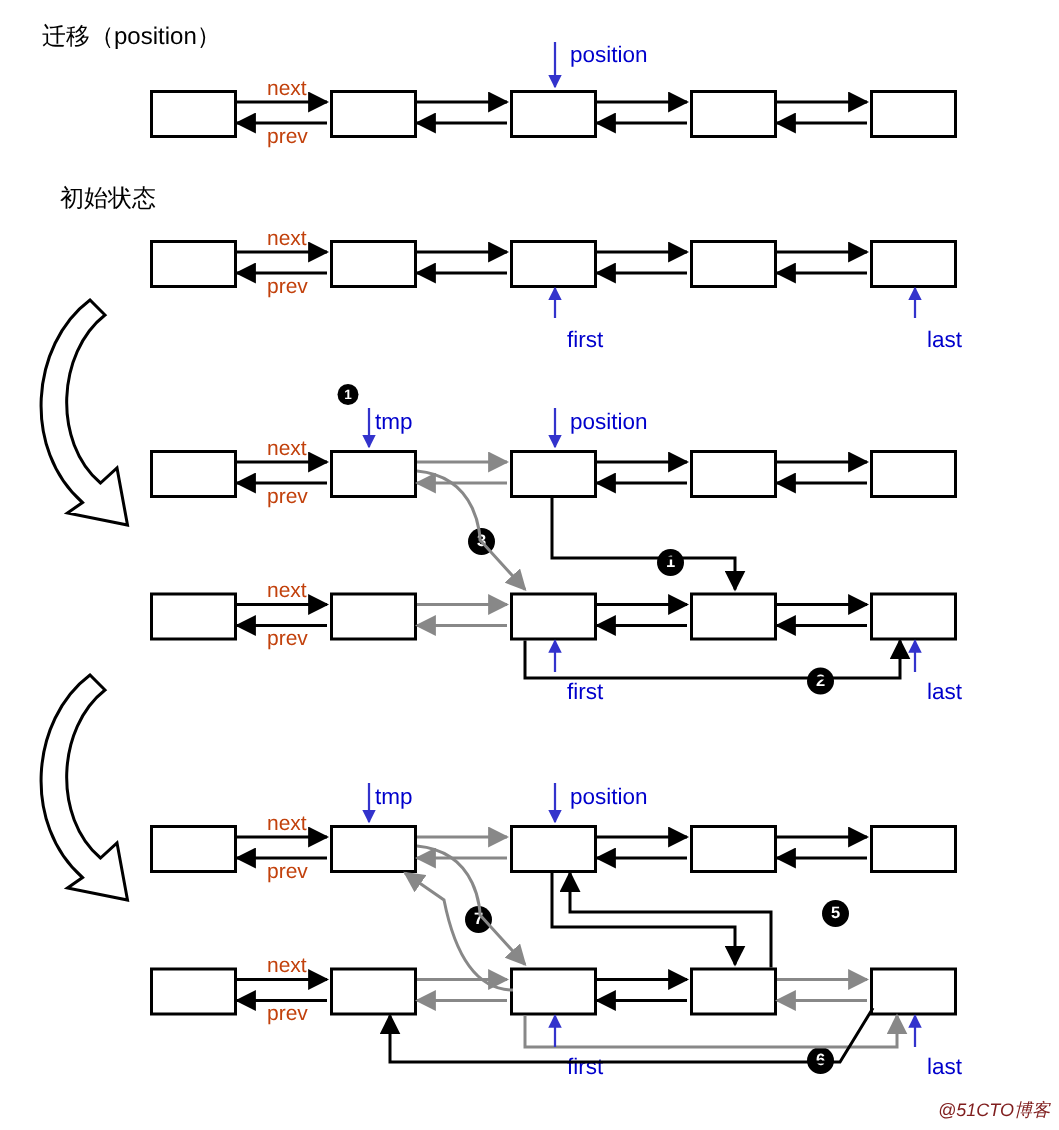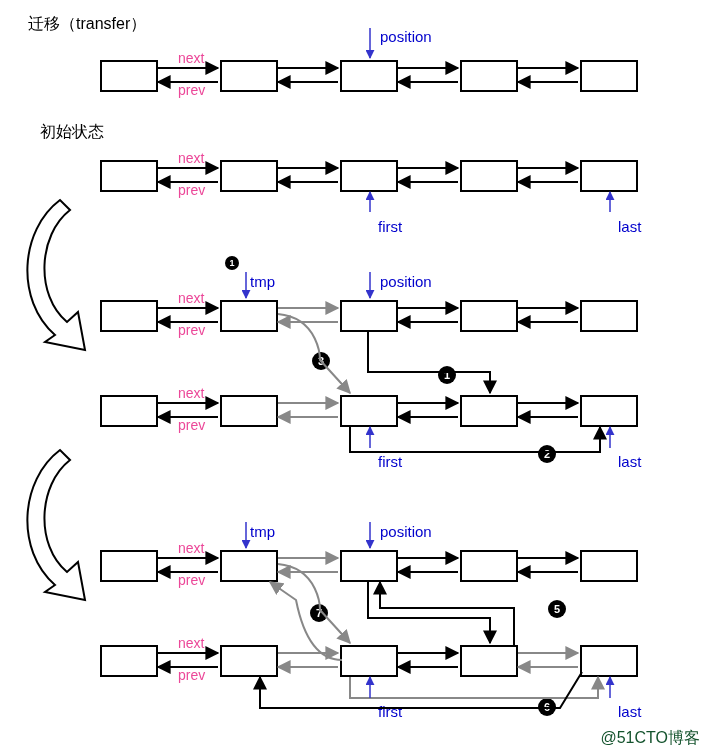--- a/index.html
+++ b/index.html
@@ -19,28 +19,29 @@
   }
   .label-blue {
     position: absolute;
     font-size: 15px;
     color: #0000cc;
     margin-top: 20px;
   }
   .label-black {
     position: absolute;
     font-size: 14px;
-    color: #ec4899;
+    color: #c2410c;
   }
   .watermark {
     position: absolute;
-    font-size: 16px;
-    color: #14532d;
+    font-size: 12px;
+    color: #7f1d1d;
     right: 6px;
     bottom: 4px;
+    font-style: italic;
   }
   .node {
     position: absolute;
     width: 54px;
     height: 28px;
     border: 2px solid #000;
     background: #fff;
   }
   .step-badge {
     position: absolute;
@@ -65,21 +66,21 @@
     left: 0;
     top: 0;
     width: 706px;
     height: 753px;
     pointer-events: none;
   }
 </style>
 </head>
 <body>
 
-<div class="title" style="left:28px; top:14px;">迁移（transfer）</div>
+<div class="title" style="left:28px; top:14px;">迁移（position）</div>
 <div class="title" style="left:40px; top:122px;">初始状态</div>
 
 <div class="label-blue" style="left:380px; top:8px;">position</div>
 
 <div class="node" style="left:100px; top:60px;"></div>
 <div class="node" style="left:220px; top:60px;"></div>
 <div class="node" style="left:340px; top:60px;"></div>
 <div class="node" style="left:460px; top:60px;"></div>
 <div class="node" style="left:580px; top:60px;"></div>
 <div class="label-black" style="left:178px; top:50px;">next</div>

